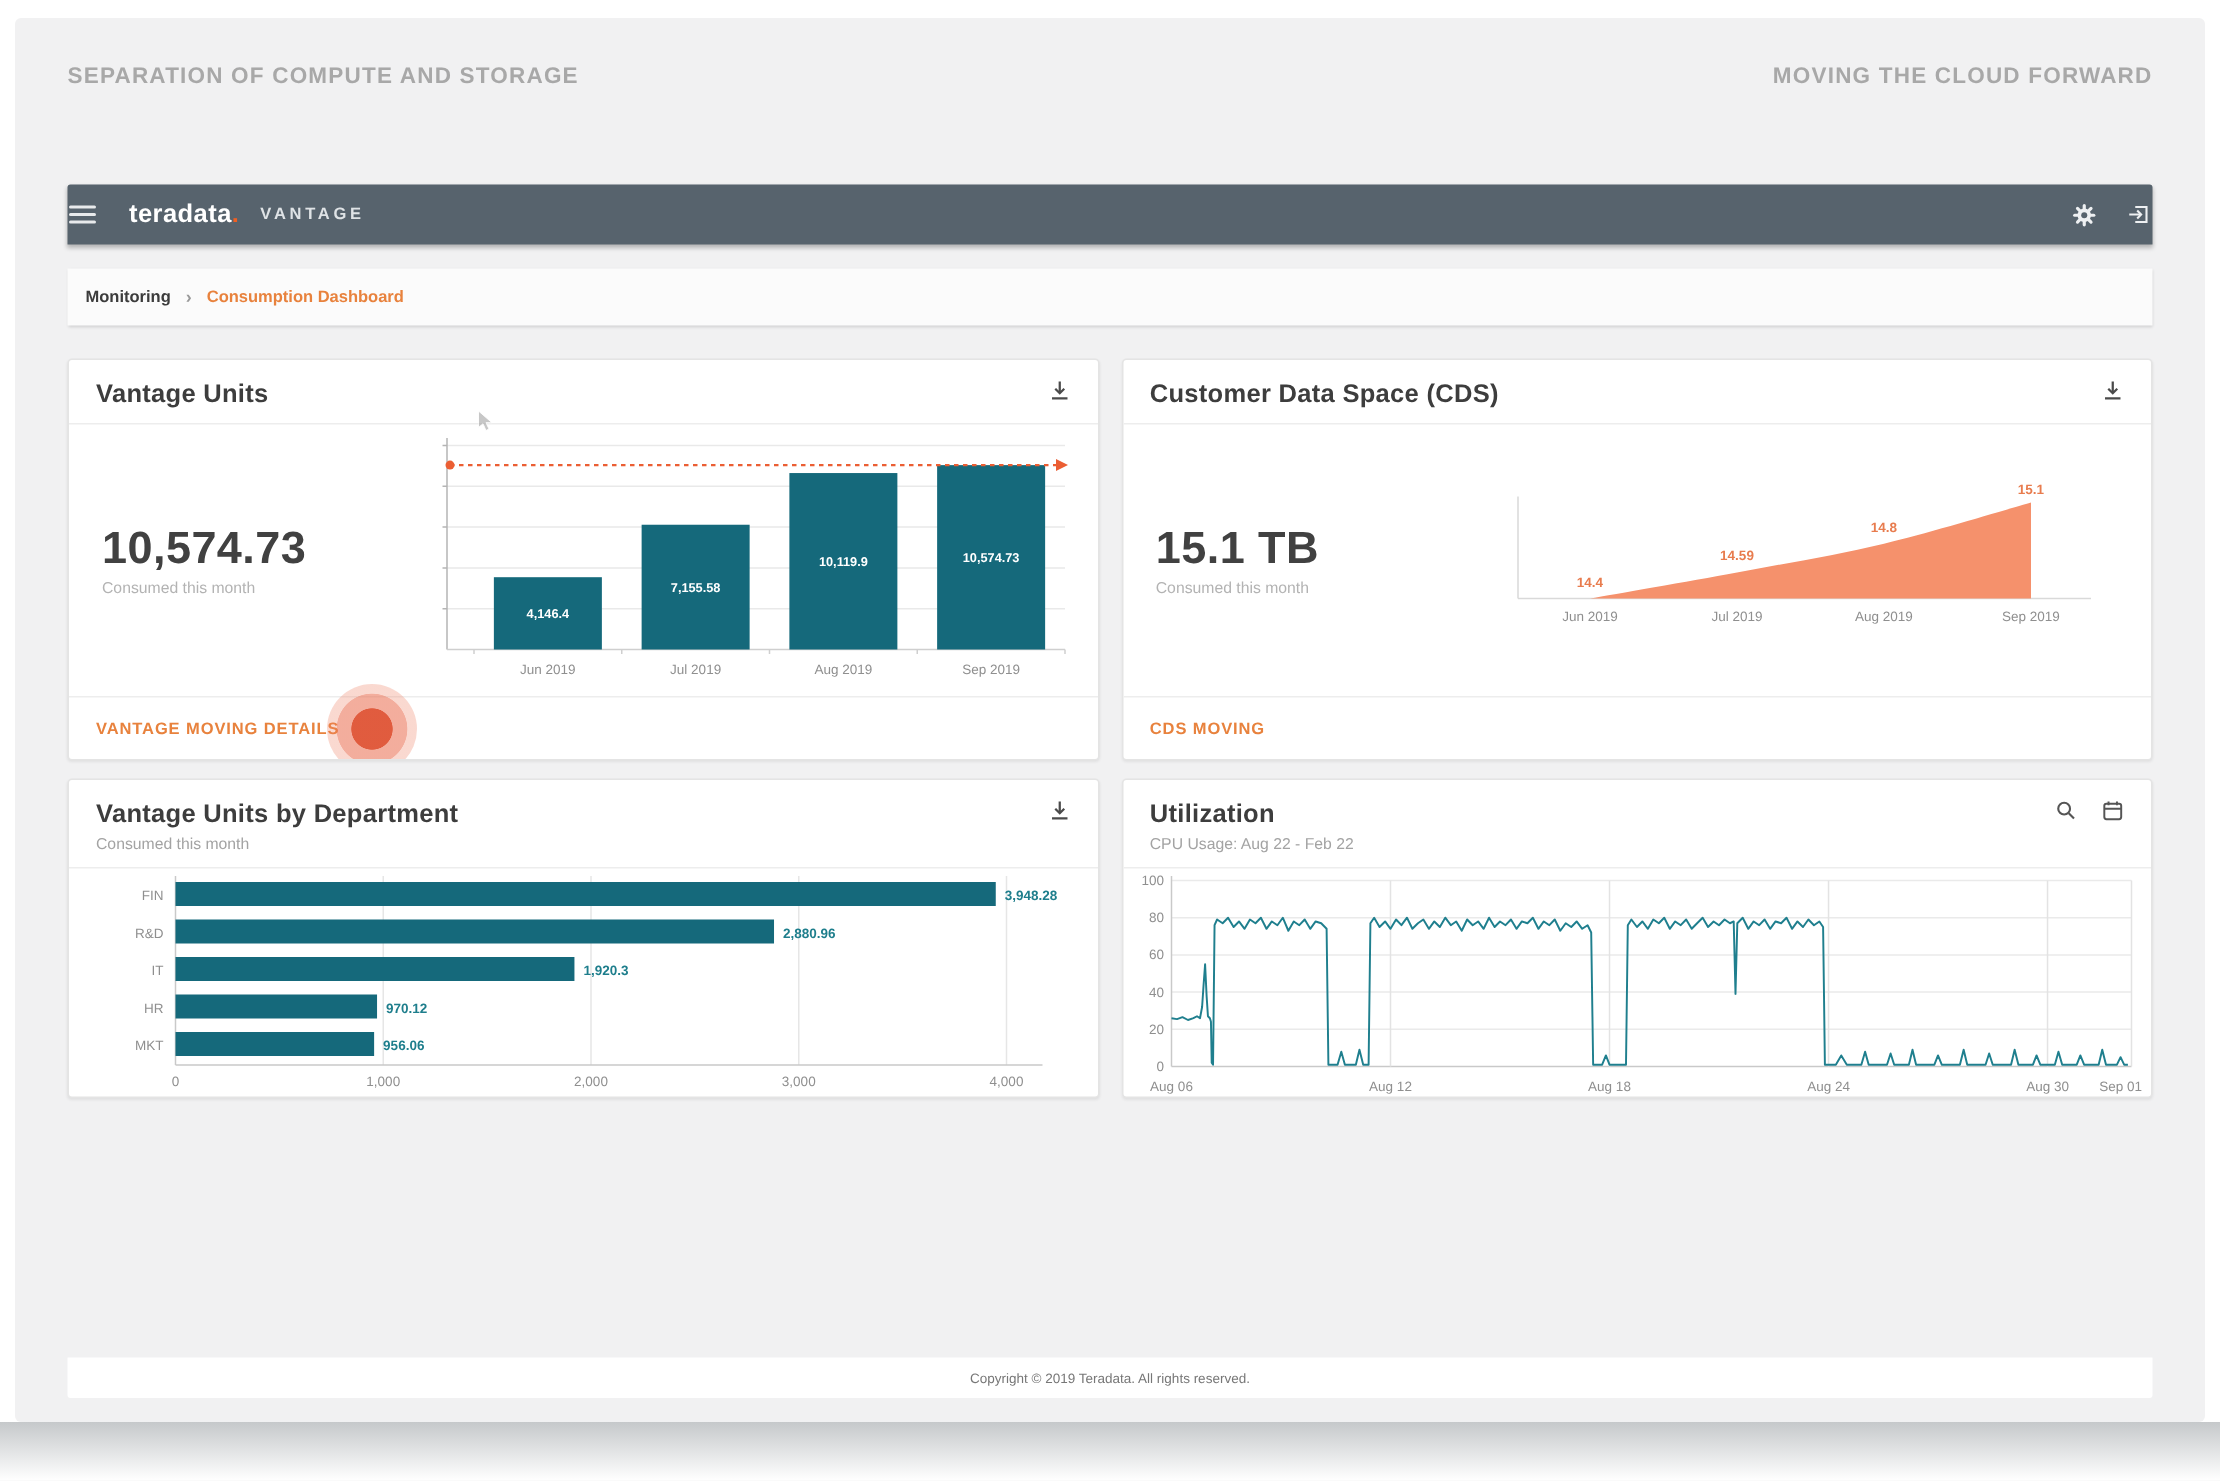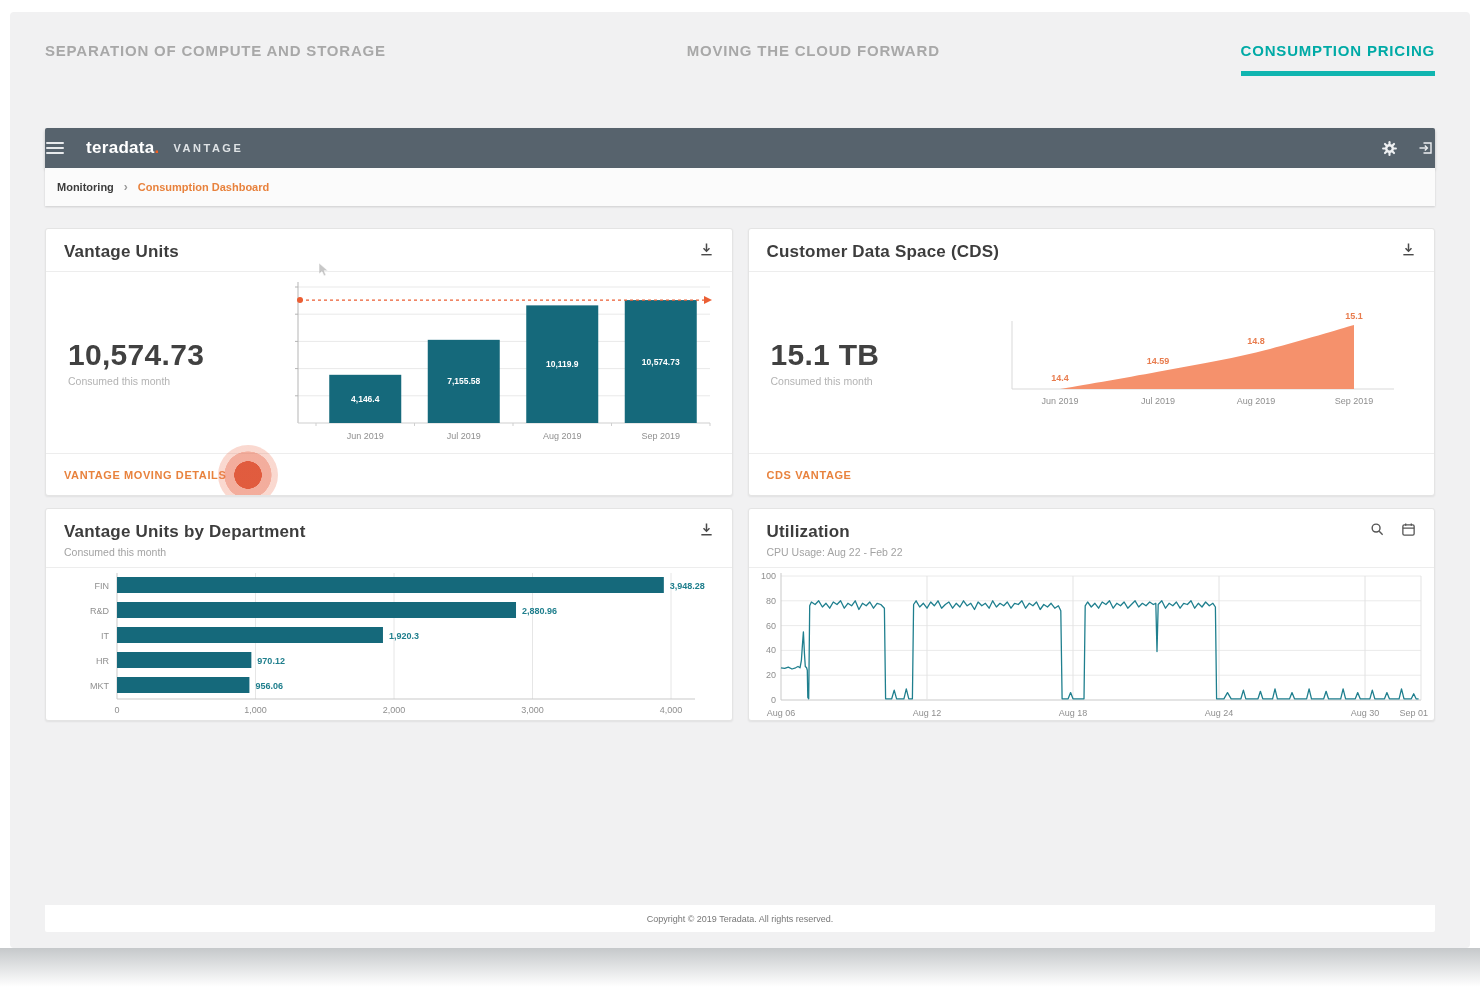--- a/index.html
+++ b/index.html
@@ -20,21 +20,21 @@
             display:flex; align-items:center; padding:0 1px; box-shadow:0 2px 3px rgba(0,0,0,.25); }
   .burger { width:18px; cursor:pointer; margin-right:22px; }
   .burger div { height:2px; background:#e8eaec; margin:3px 0; border-radius:1px; }
   .brand { color:#fff; font-weight:bold; font-size:17px; letter-spacing:.3px; }
   .brand-dot { color:#f05f22; font-weight:900; }
   .product { color:#dfe3e6; font-size:11px; letter-spacing:2.5px; margin-left:14px; font-weight:bold; }
   .appbar-right { margin-left:auto; display:flex; align-items:center; gap:20px; }
   .appbar-right svg { display:block; cursor:pointer; }
 
   
-  .breadcrumb { margin:0 35px; height:38px; background:#fbfbfb; display:flex; align-items:center;
+  .breadcrumb { margin:16px 35px; height:38px; background:#fbfbfb; display:flex; align-items:center;
             padding:0 12px; font-size:11px; font-weight:bold; box-shadow:0 1px 2px rgba(0,0,0,.15); }
   .bc-section { color:#3c3c3c; cursor:pointer; }
   .bc-sep { color:#999; margin:0 10px; font-size:12px; }
   .bc-page { color:#e8823d; cursor:pointer; }
 
   
   .cards { display:grid; grid-template-columns:1fr 1fr; grid-template-rows:268px 213px;
            gap:12px 15px; margin:22px 35px 0; }
   .card { background:#fff; border:1px solid #e4e4e4; border-radius:3px; position:relative;
           box-shadow:0 1px 2px rgba(0,0,0,.07); display:flex; flex-direction:column; overflow:hidden; }
@@ -74,21 +74,20 @@
 </style>
 </head>
 <body>
 
 <div class="stage">
   <div class="canvas">
 
     <div class="top-tabs">
       <div class="tab">SEPARATION OF COMPUTE AND STORAGE</div>
       <div class="tab">MOVING THE CLOUD FORWARD</div>
-      <div class="tab active">CONSUMPTION PRICING</div>
     </div>
 
     <div class="appbar">
       <div class="burger">
           <div></div>
           <div></div>
           <div></div>
         </div>
       <span class="brand"><span>teradata</span><span class="brand-dot">.</span></span>
       <span class="product">VANTAGE</span>
@@ -207,21 +206,21 @@
                 <text x="156" y="54.628571428571455" text-anchor="middle" class="alab">14.59</text>
                 <text x="156" y="95" text-anchor="middle" class="tick">Jul 2019</text>
                 <text x="254" y="35.42857142857136" text-anchor="middle" class="alab">14.8</text>
                 <text x="254" y="95" text-anchor="middle" class="tick">Aug 2019</text>
                 <text x="352" y="10" text-anchor="middle" class="alab">15.1</text>
                 <text x="352" y="95" text-anchor="middle" class="tick">Sep 2019</text>
               </svg>
           </div>
         </div>
         <div class="card-foot">
-          <span class="details-link">CDS VANTAGE</span>
+          <span class="details-link">CDS MOVING</span>
         </div>
       </div>
 
       <div class="card">
         <div class="card-head">
           <div>
             <div class="card-title">Vantage Units by Department</div>
             <div class="card-sub">Consumed this month</div>
           </div>
           <div class="head-icons">

